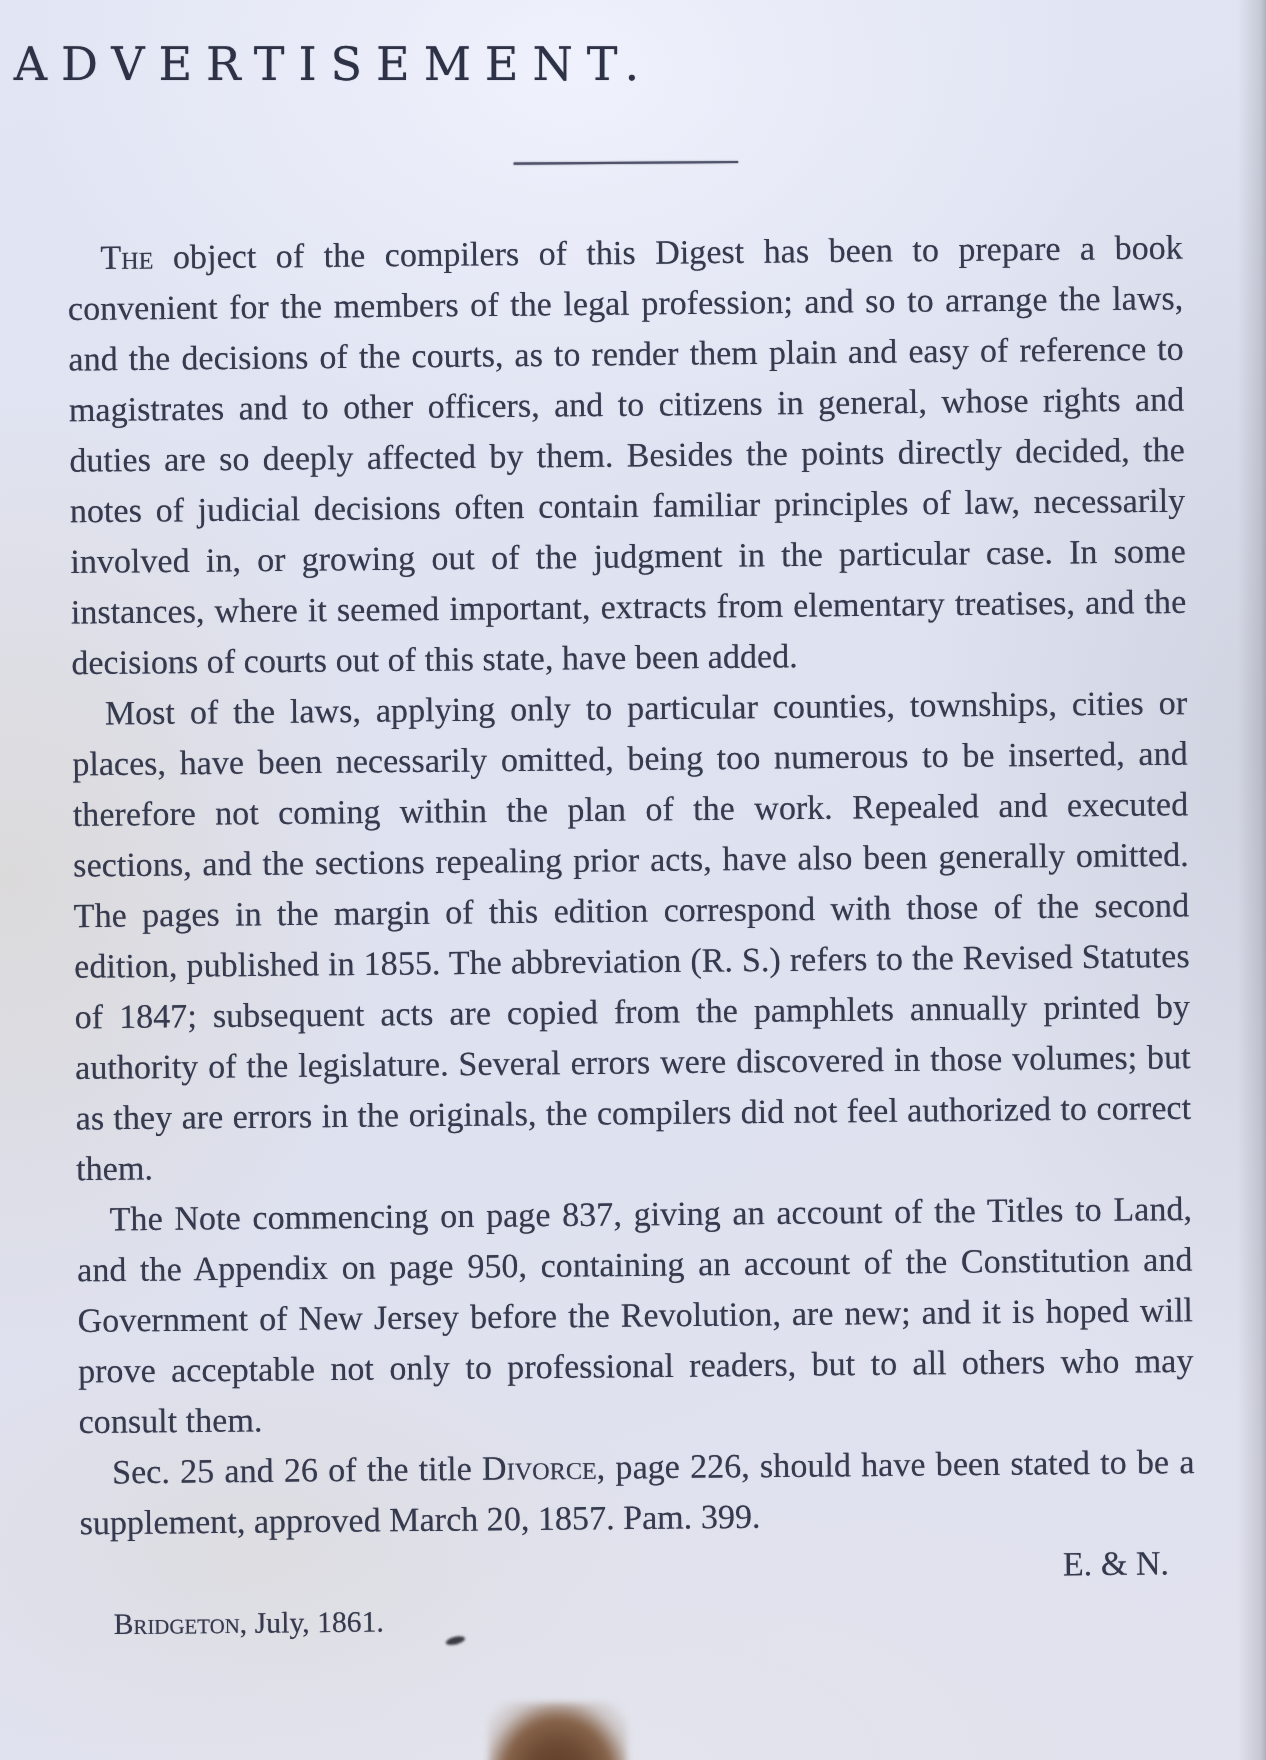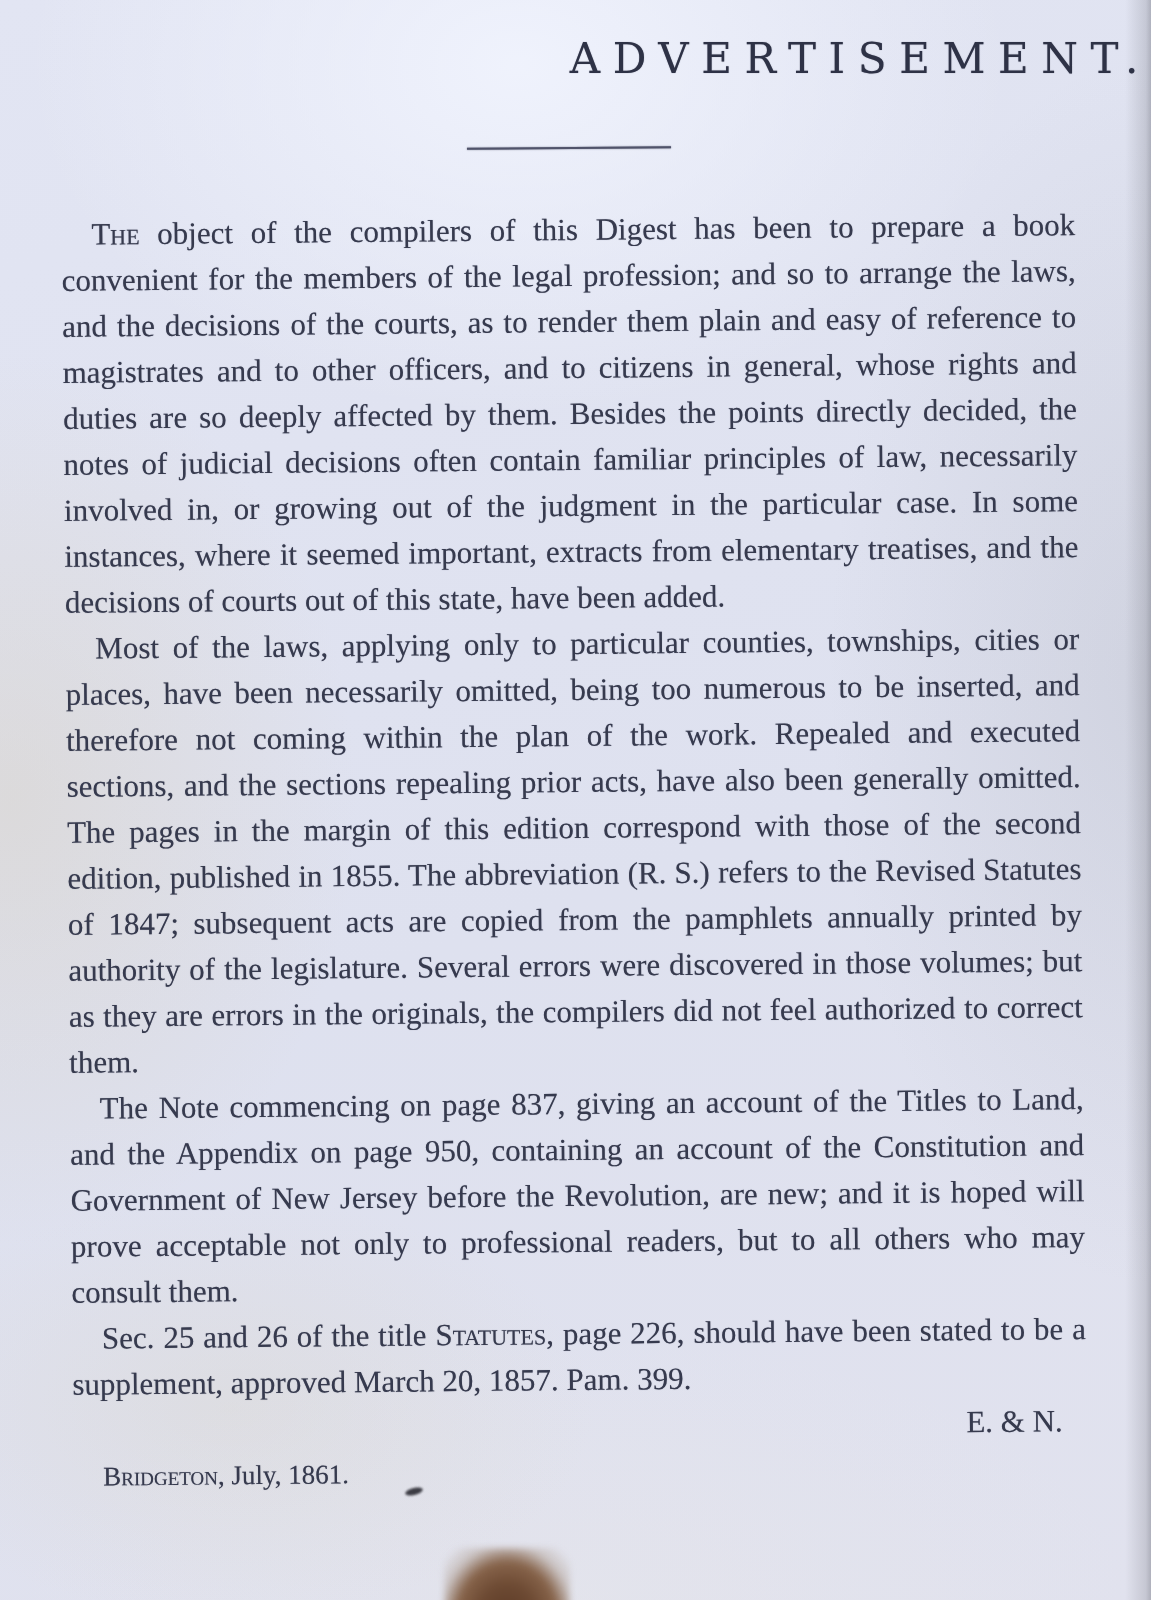--- a/index.html
+++ b/index.html
@@ -19,21 +19,21 @@
       radial-gradient(ellipse 430px 820px at 100% 42%, rgba(158,160,170,0.22), rgba(158,160,170,0) 75%),
       radial-gradient(ellipse 800px 380px at 50% 100%, rgba(229,229,234,0.55), rgba(229,229,234,0) 70%),
       linear-gradient(160deg, #e2e5f3 0%, #dee1ef 55%, #e1e2ee 100%);
   }
   .edge-right {
     position: absolute; top: 0; right: 0; width: 26px; height: 100%;
     background: linear-gradient(to right, rgba(118,120,130,0) 0%, rgba(118,120,130,0.25) 80%, rgba(105,107,118,0.42) 100%);
   }
   .title {
     position: absolute; top: 34px; left: 0; width: 100%;
-    text-align: right;
+    text-align: left;
     font-family: "DejaVu Serif", "Liberation Serif", serif;
     font-size: 42px;
     letter-spacing: 0.30em;
     padding-left: 0.30em;
     box-sizing: border-box;
     color: #2e3246;
     text-shadow: 0 0 1px rgba(46,50,70,0.5);
   }
   .rule {
     position: absolute; top: 147px; left: 467px;
@@ -89,19 +89,19 @@
 <div class="paper"></div>
 <div class="edge-right"></div>
 
 <div class="title">ADVERTISEMENT.</div>
 <div class="rule"></div>
 
 <div class="bodytext">
   <p><span class="sc">The</span><span> object of the compilers of this Digest has been to prepare a book convenient for the members of the legal profession; and so to arrange the laws, and the decisions of the courts, as to render them plain and easy of reference to magistrates and to other officers, and to citizens in general, whose rights and duties are so deeply affected by them.  Besides the points directly decided, the notes of judicial decisions often contain familiar principles of law, necessarily involved in, or growing out of the judgment in the particular case.  In some instances, where it seemed important, extracts from elementary treatises, and the decisions of courts out of this state, have been added.</span></p>
   <p><span>Most of the laws, applying only to particular counties, townships, cities or places, have been necessarily omitted, being too numerous to be inserted, and therefore not coming within the plan of the work.  Repealed and executed sections, and the sections repealing prior acts, have also been generally omitted.  The pages in the margin of this edition correspond with those of the second edition, published in 1855.  The abbreviation (R. S.) refers to the Revised Statutes of 1847; subsequent acts are copied from the pamphlets annually printed by authority of the legislature.  Several errors were discovered in those volumes; but as they are errors in the originals, the compilers did not feel authorized to correct them.</span></p>
   <p><span>The Note commencing on page 837, giving an account of the Titles to Land, and the Appendix on page 950, containing an account of the Constitution and Government of New Jersey before the Revolution, are new; and it is hoped will prove acceptable not only to professional readers, but to all others who may consult them.</span></p>
-  <p><span>Sec. 25 and 26 of the title </span><span class="sc">Statutes</span><span>, page 226, should have been stated to be a supplement, approved March 20, 1857.  Pam. 399.</span></p>
+  <p><span>Sec. 25 and 26 of the title </span><span class="sc">Divorce</span><span>, page 226, should have been stated to be a supplement, approved March 20, 1857.  Pam. 399.</span></p>
   <p class="sig">E. &amp; N.</p>
   <p class="dateline"><span class="sc">Bridgeton</span><span>, July, 1861.</span></p>
 </div>
 
 <div class="speck"></div>
 <div class="finger"></div>
 
 </body></html>

